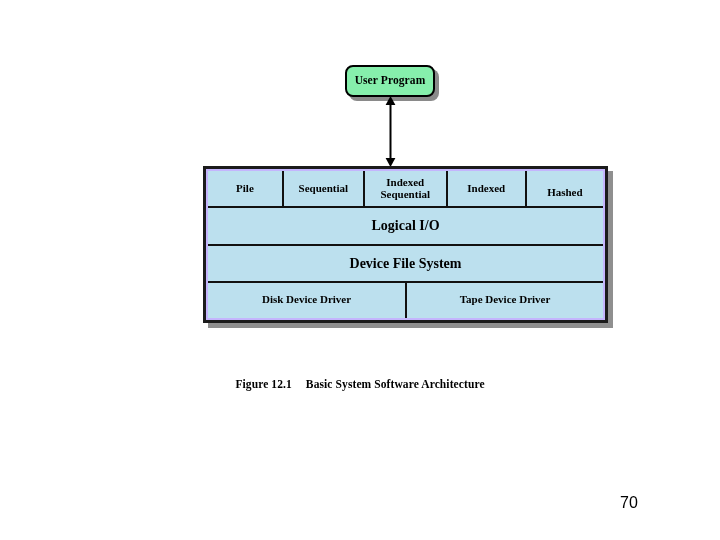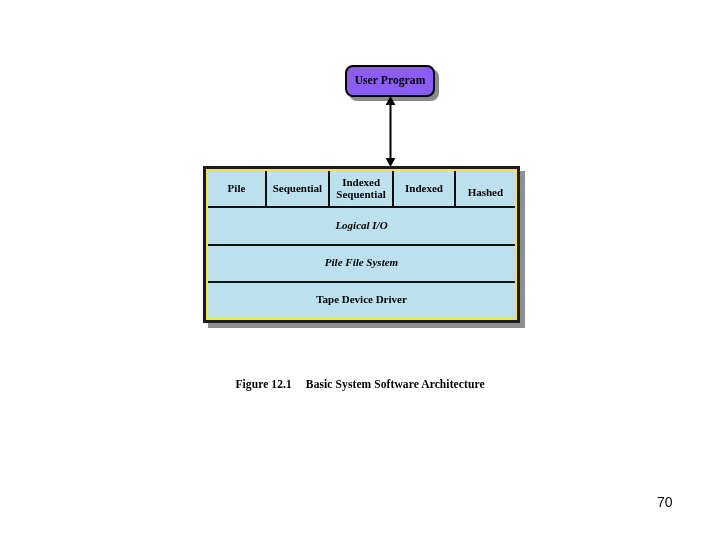--- a/index.html
+++ b/index.html
@@ -25,21 +25,21 @@
     background: #ffffff;
   }
 
   
   #user-program-box {
     position: absolute;
     left: 345px;
     top: 65px;
     width: 90px;
     height: 32px;
-    background: #8b5cf6;
+    background: #86efac;
     border: 2px solid #000000;
     border-radius: 8px;
     box-sizing: border-box;
     box-shadow: 4px 4px 0 0 #8a8a8a;
     display: flex;
     align-items: center;
     justify-content: center;
   }
   #user-program-box .up-label {
     font-size: 11.5px;
@@ -56,25 +56,25 @@
     top: 96px;
     width: 13px;
     height: 71px;
   }
 
   
   #architecture-stack {
     position: absolute;
     left: 203px;
     top: 166px;
-    width: 317px;
+    width: 405px;
     height: 157px;
     box-sizing: border-box;
     border: 3px solid #1b1b1b;
-    background: #fde047;
+    background: #c4b5fd;
     box-shadow: 5px 5px 0 0 #8f8f8f;
     padding: 2px;
   }
   #architecture-stack .inner {
     width: 100%;
     height: 100%;
     box-sizing: border-box;
     display: flex;
     flex-direction: column;
   }
@@ -104,22 +104,21 @@
     line-height: 1.08;
     padding: 0 2px;
     overflow: hidden;
     min-width: 0;
   }
   .cell:last-child {
     border-right: none;
   }
   .cell.wide {
     flex: 1 1 100%;
-    font-size: 11px;
-    font-style: italic;
+    font-size: 14px;
   }
 
   
   .row-access .c-pile        { flex: 0 0 19.2%; }
   .row-access .c-sequential  { flex: 0 0 20.5%; }
   .row-access .c-idxseq      { flex: 0 0 21.0%; }
   .row-access .c-indexed     { flex: 0 0 20.0%; }
   .row-access .c-hashed      { flex: 1 1 auto; margin-top: 8px; }
 
   
@@ -142,23 +141,23 @@
     letter-spacing: 0.1px;
     white-space: nowrap;
   }
   #figure-caption .cap-num {
     margin-right: 14px;
   }
 
   
   #page-number {
     position: absolute;
-    left: 657px;
+    left: 620px;
     top: 494px;
-    font-size: 14px;
+    font-size: 16px;
     font-family: "Liberation Sans", "DejaVu Sans", sans-serif;
     color: #000000;
   }
 </style>
 </head>
 <body>
 
 <div id="slide">
 
   <div id="user-program-box">
@@ -199,25 +198,28 @@
 
       <div class="stack-row row-logical">
         <div class="cell wide">
           <span>Logical I/O</span>
         </div>
       </div>
 
 
       <div class="stack-row row-filesystem">
         <div class="cell wide">
-          <span>Pile File System</span>
+          <span>Device File System</span>
         </div>
       </div>
 
       <div class="stack-row row-drivers">
+        <div class="cell c-disk">
+          <span>Disk Device Driver</span>
+        </div>
         <div class="cell c-tape">
           <span>Tape Device Driver</span>
         </div>
       </div>
 
     </div>
   </div>
 
   <div id="figure-caption">
     <span class="cap-num">Figure 12.1</span><span>Basic System Software Architecture</span>

